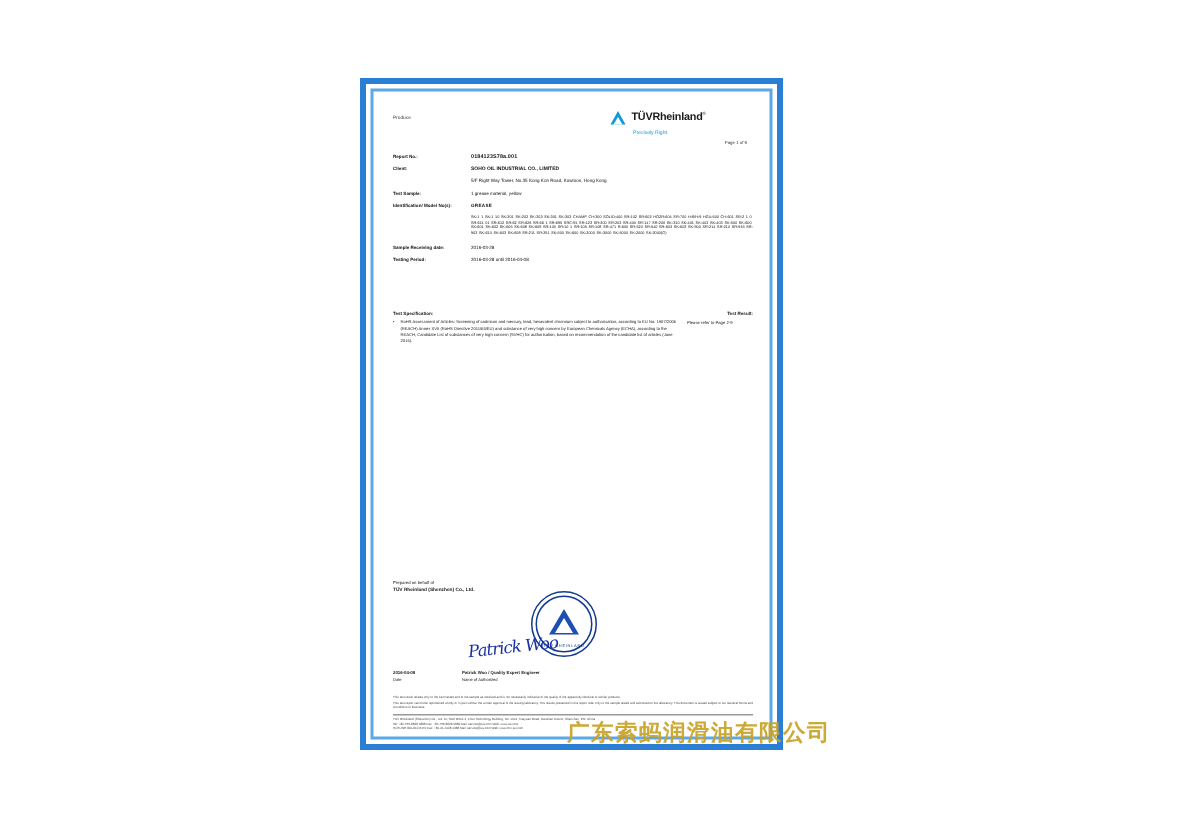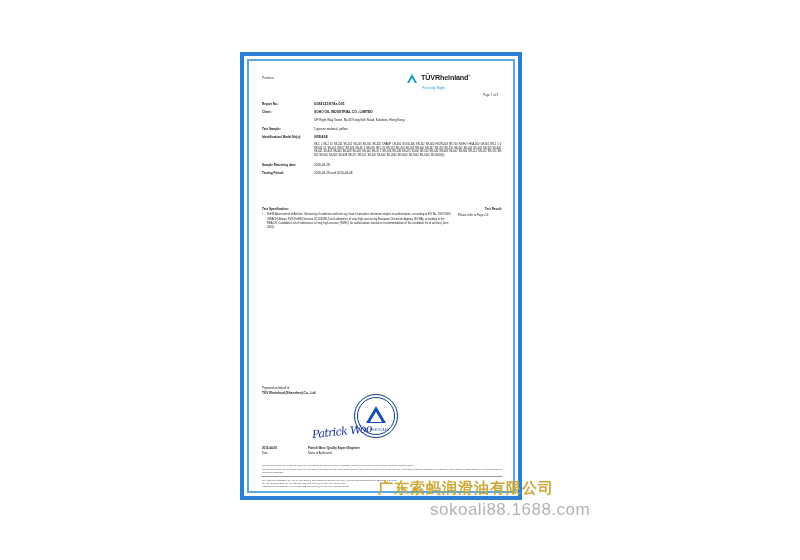--- a/index.html
+++ b/index.html
@@ -459,15 +459,14 @@
         <hr class="sep">
         <div class="addr">TÜV Rheinland (Shenzhen) Co., Ltd.   1F, Tech Block 2, Zhuo Technology Building, No. 1001, Xueyuan Road, Nanshan District, Shenzhen, P.R. China</div>
         <div class="addr url">Tel: +86-755-8828 0888   Fax: +86-755-8828 0889   Mail: service@tuv.com   Web: www.tuv.com</div>
         <div class="addr url">HOTLINE 800-810-5170   Fax: +86-21-6108 1388   Mail: service@tuv.com   Web: www.chn.tuv.com</div>
       </div>
 
     </div>
   </div>
 
   <div class="wm-cn">广东索蚂润滑油有限公司</div>
-  <div class="wm-site">sokoali88.1688.com</div>
 
 </div>
 
 </body></html>

